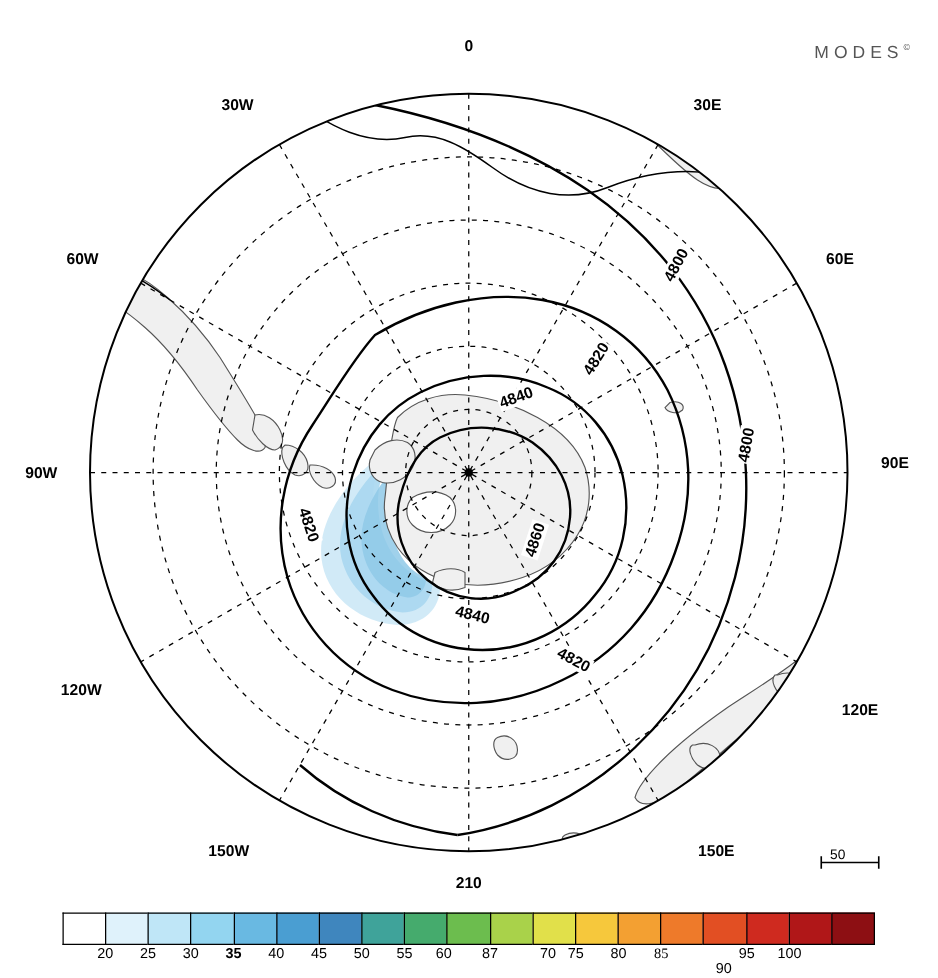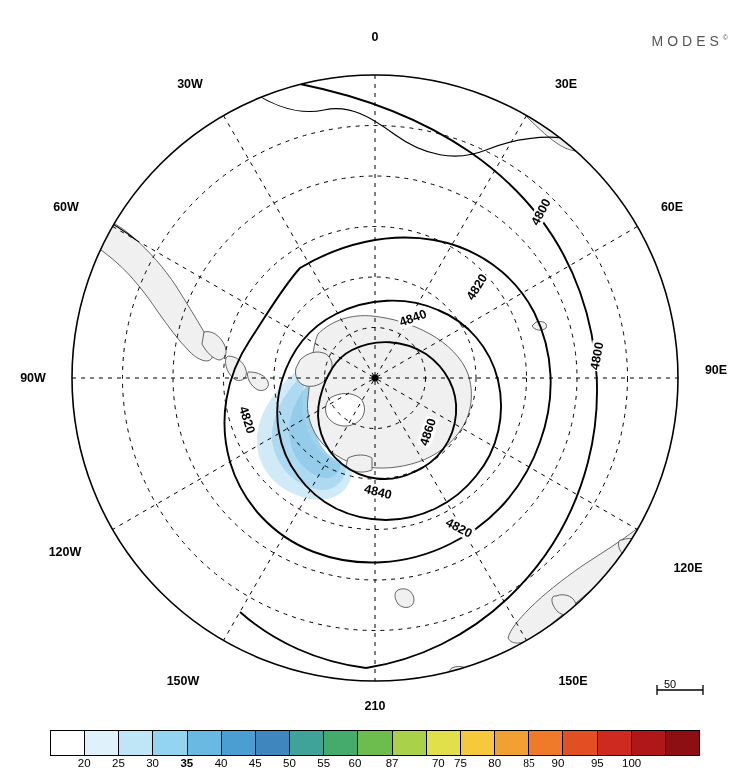--- a/index.html
+++ b/index.html
@@ -275,18 +275,18 @@
       <div class="ctick" style="left: 171.053px;">40</div>
       <div class="ctick" style="left: 205.263px;">45</div>
       <div class="ctick" style="left: 239.474px;">50</div>
       <div class="ctick" style="left: 273.684px;">55</div>
       <div class="ctick" style="left: 305px;">60</div>
       <div class="ctick" style="left: 342.105px;">87</div>
       <div class="ctick" style="left: 376.316px; margin-left: 12px;">70</div>
       <div class="ctick" style="left: 410.526px;">75</div>
       <div class="ctick" style="left: 444.737px;">80</div>
       <div class="ctick" style="left: 478.947px; font-family: Liberation Serif, serif;">85</div>
-      <div class="ctick" style="left: 508px;">90</div>
+      <div class="ctick" style="left: 529px; margin-top: 12px;">90</div>
       <div class="ctick" style="left: 547.368px;">95</div>
       <div class="ctick" style="left: 581.579px;">100</div>
     </div>
 
 </div>
 
 </body></html>

